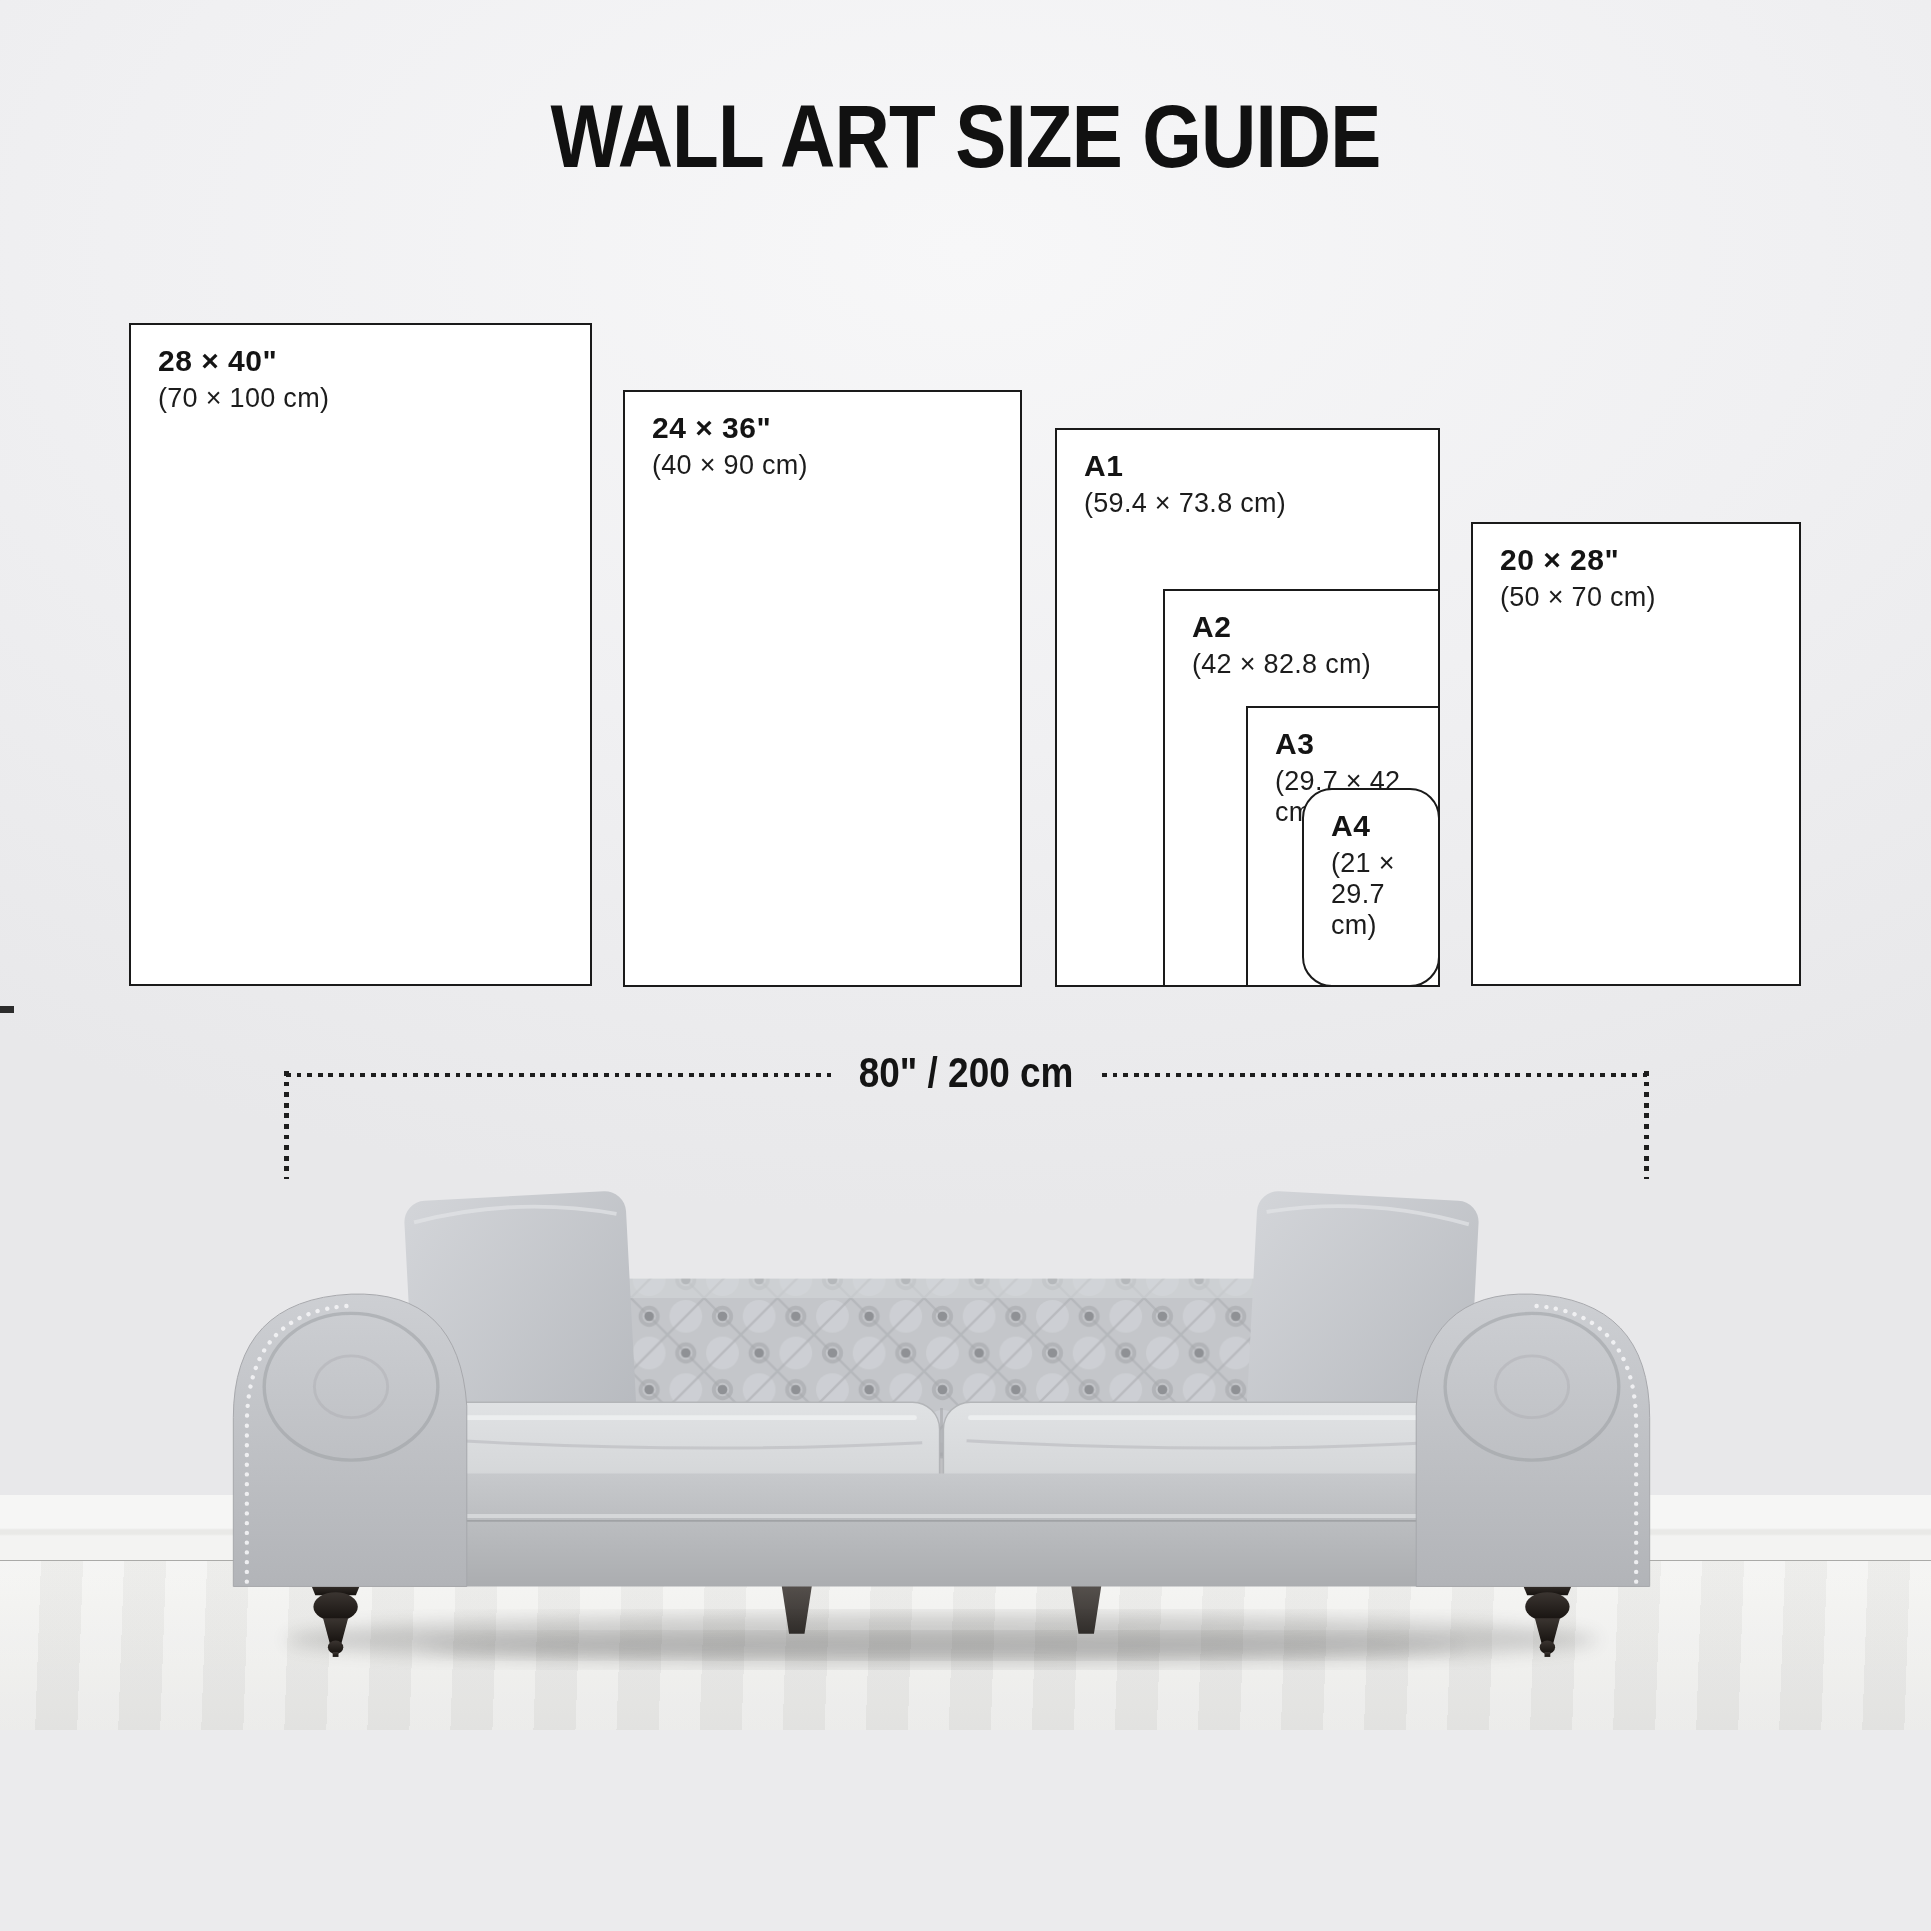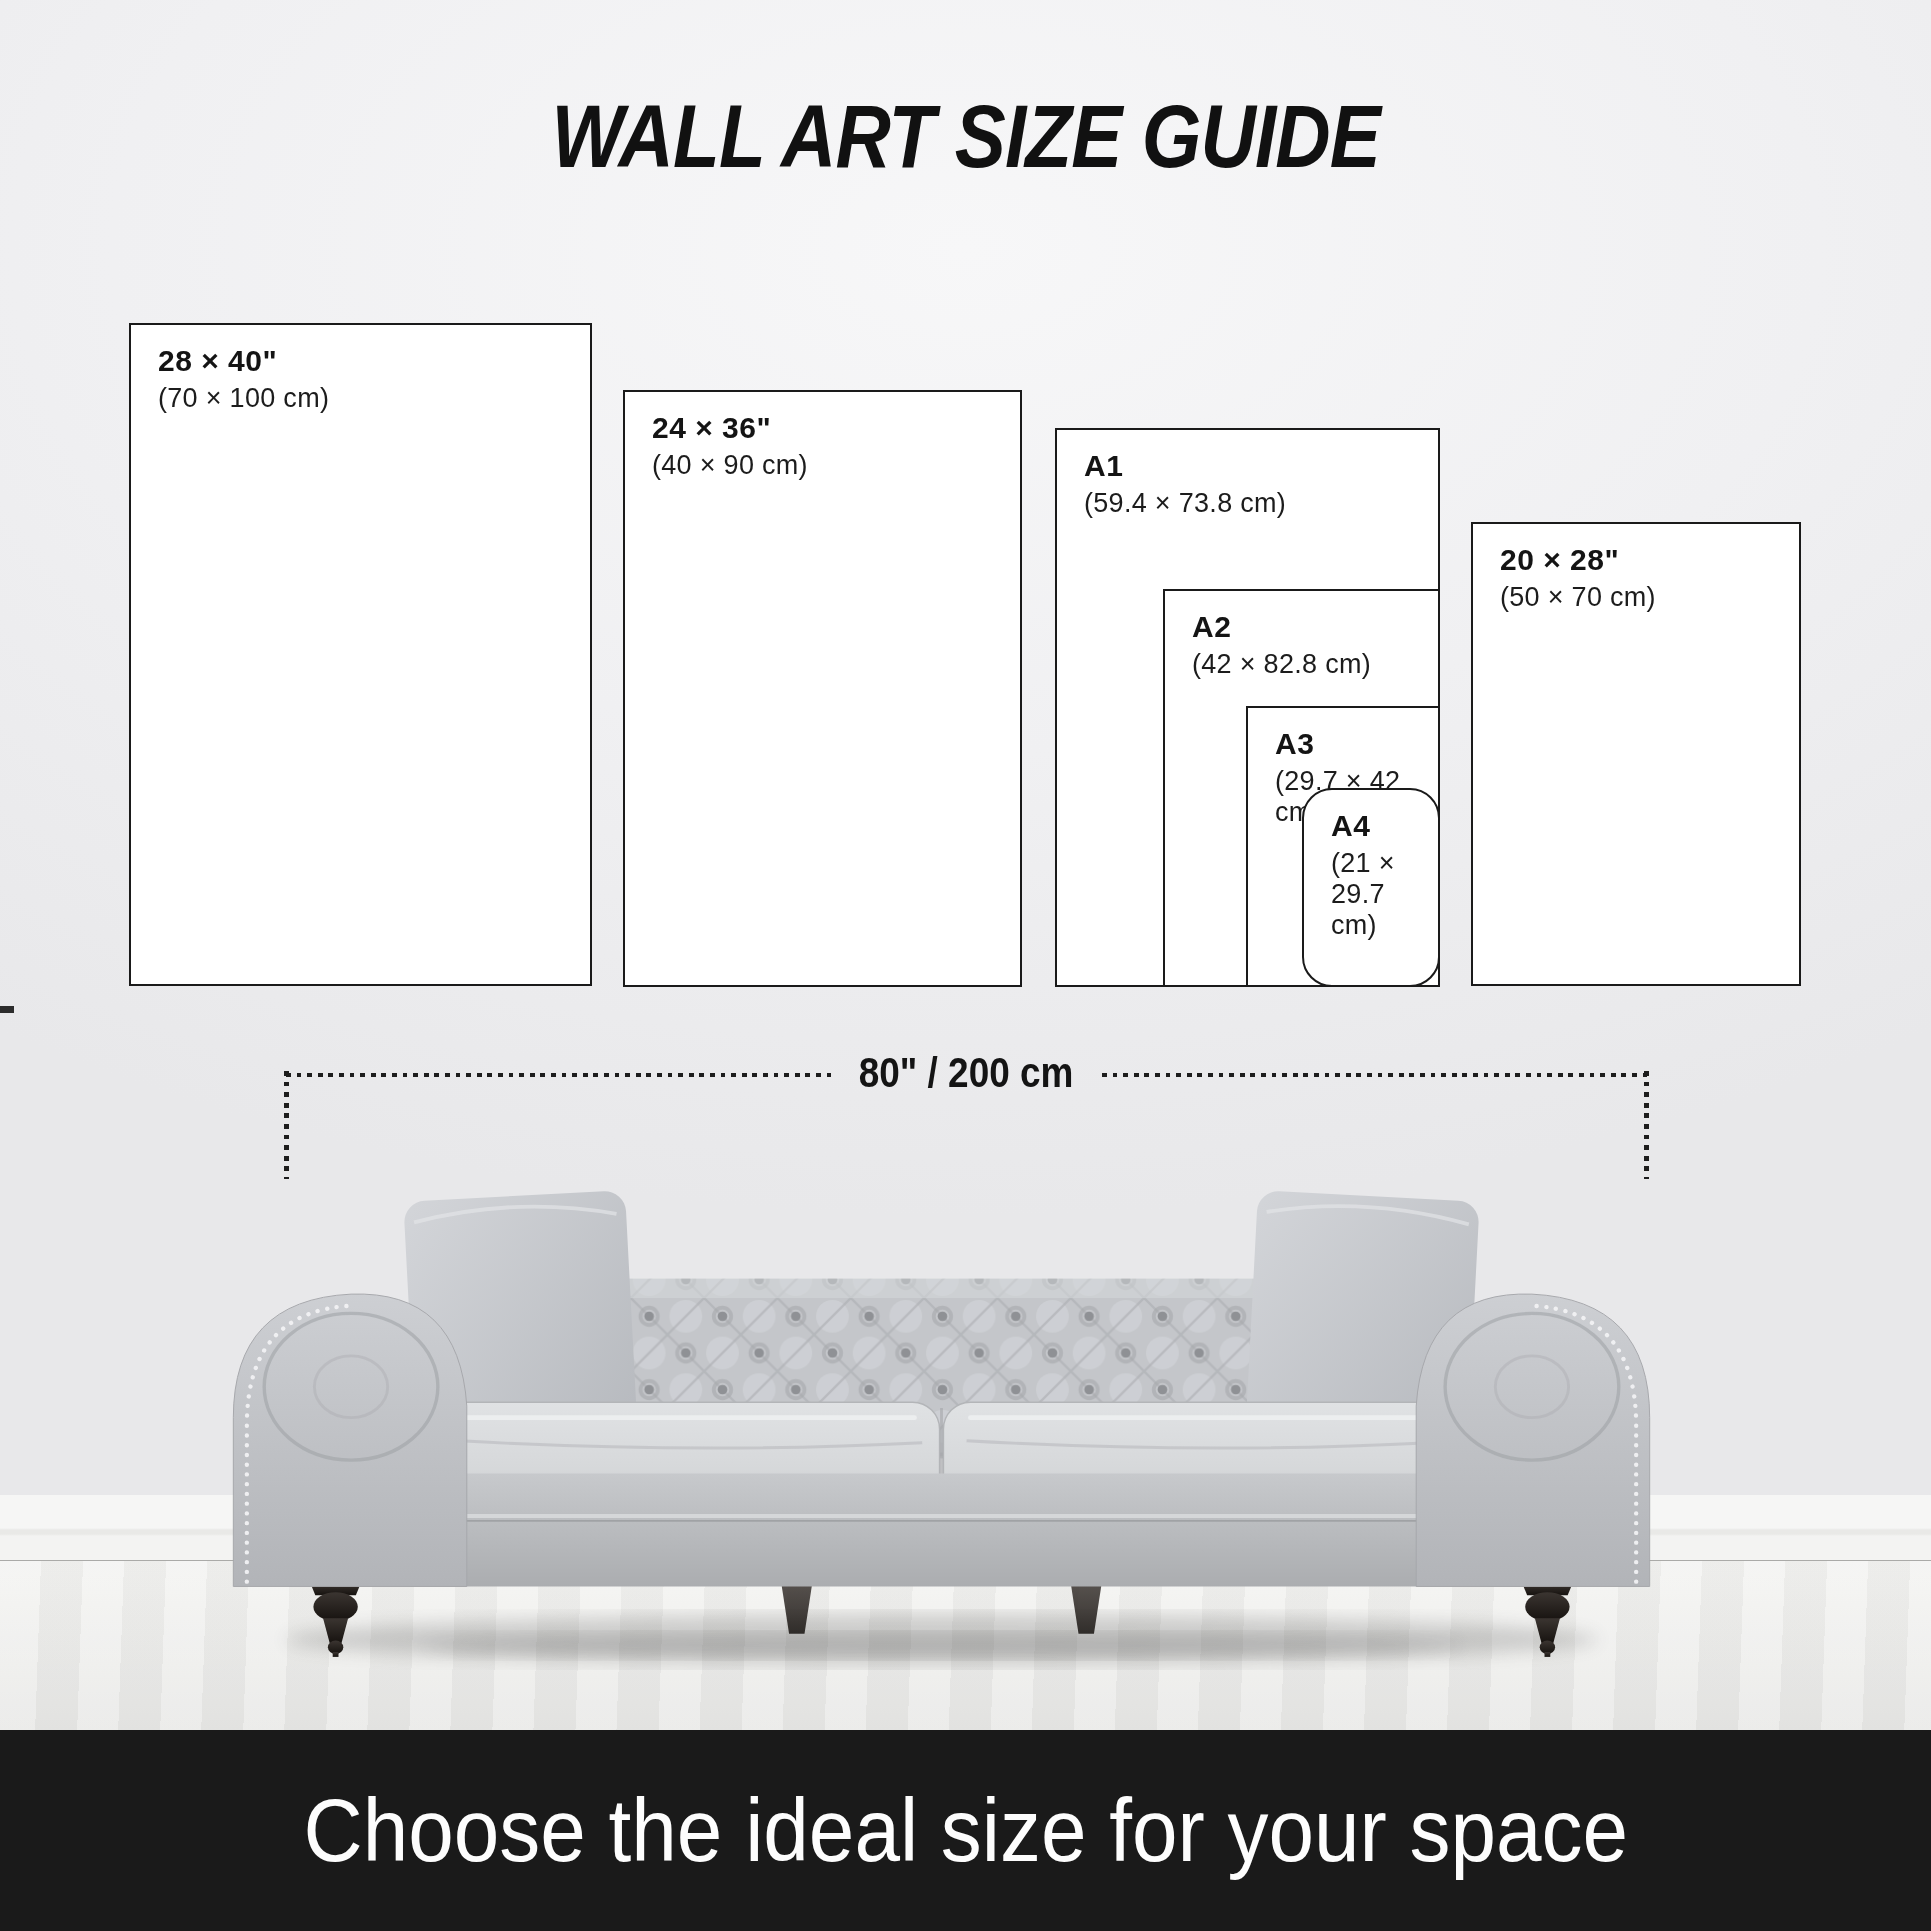--- a/index.html
+++ b/index.html
@@ -24,21 +24,21 @@
     position:absolute;left:0;top:1561px;width:1931px;height:169px;
     background:
       repeating-linear-gradient(92deg, rgba(255,255,255,.20) 0 41px, rgba(0,0,0,.022) 41px 83px),
       linear-gradient(180deg,#f3f3f1 0%,#ececea 60%,#e7e7e5 100%);
   }
   .wall-dash{
     position:absolute;left:0;top:1006px;width:13.5px;height:6.8px;background:#2c2c2c;
   }
   
   .title{
-    position:absolute;left:0;right:0;top:85px;text-align:center;margin:0;font-style:italic;
+    position:absolute;left:0;right:0;top:85px;text-align:center;margin:0;
   }
   .title span{
     display:inline-block;font-size:89px;font-weight:700;color:#111;
     letter-spacing:-1px;transform:scaleX(.86);transform-origin:center;
     white-space:nowrap;
   }
   
   .frame{
     position:absolute;background:#fff;border:2.9px solid #1a1a1a;box-sizing:border-box;
   }
@@ -252,18 +252,15 @@
       </g>
       <g transform="translate(1480 0) scale(-1 1)">
         <path d="M6 413 L6 238 Q6 116 128 110 Q240 106 248 226 L248 413 Z" fill="url(#bodyGrad)" stroke="#a5a7ab" stroke-width="1"></path>
         <ellipse cx="128" cy="206" rx="90" ry="76" fill="none" stroke="#9da0a4" stroke-width="3.5" opacity=".55"></ellipse>
         <ellipse cx="128" cy="206" rx="38" ry="32" fill="none" stroke="#a9abaf" stroke-width="3" opacity=".4"></ellipse>
         <path d="M20 408 L20 246 Q20 128 128 122" fill="none" stroke="#f1f1f3" stroke-width="4.5" stroke-linecap="round" stroke-dasharray="0.1 10" opacity=".95"></path>
       </g>
     </svg>
   </div>
 
-  <div class="footer">
-    <span>Choose the ideal size for your space</span>
-  </div>
 
 </div>
 
 
 </body></html>

